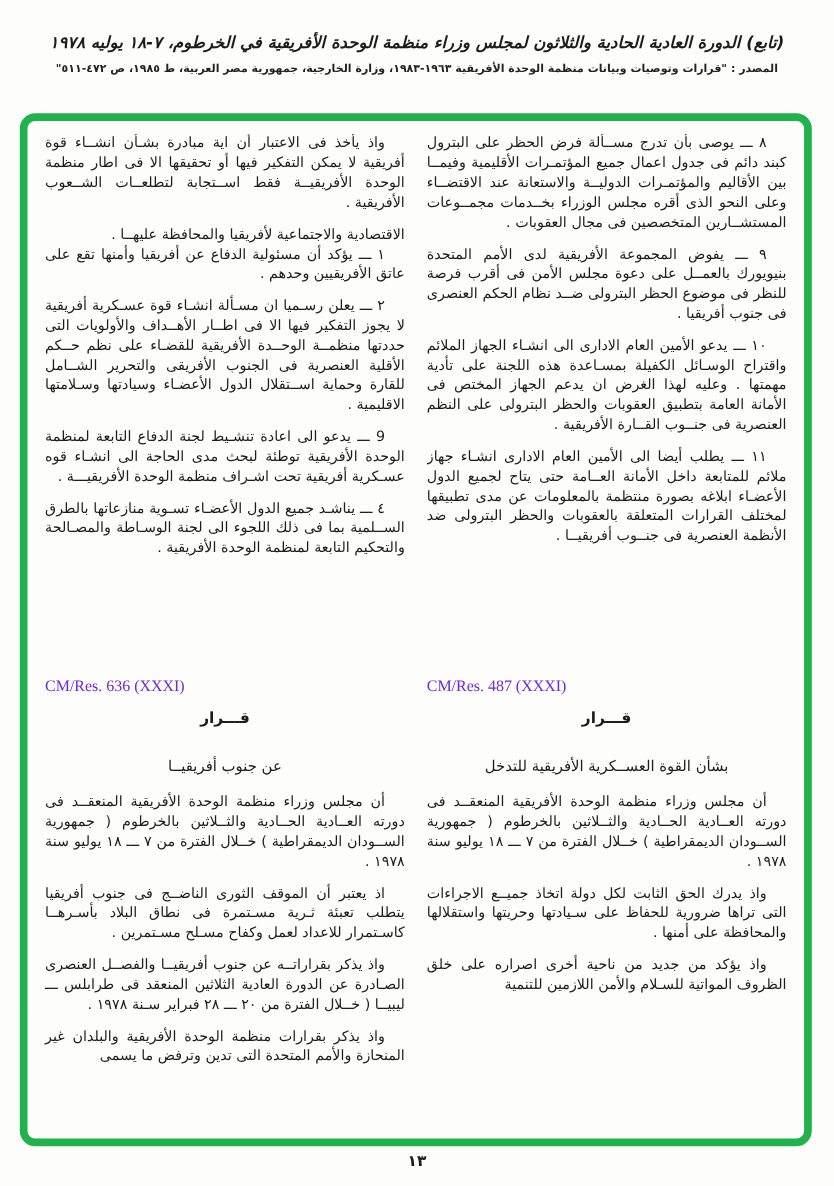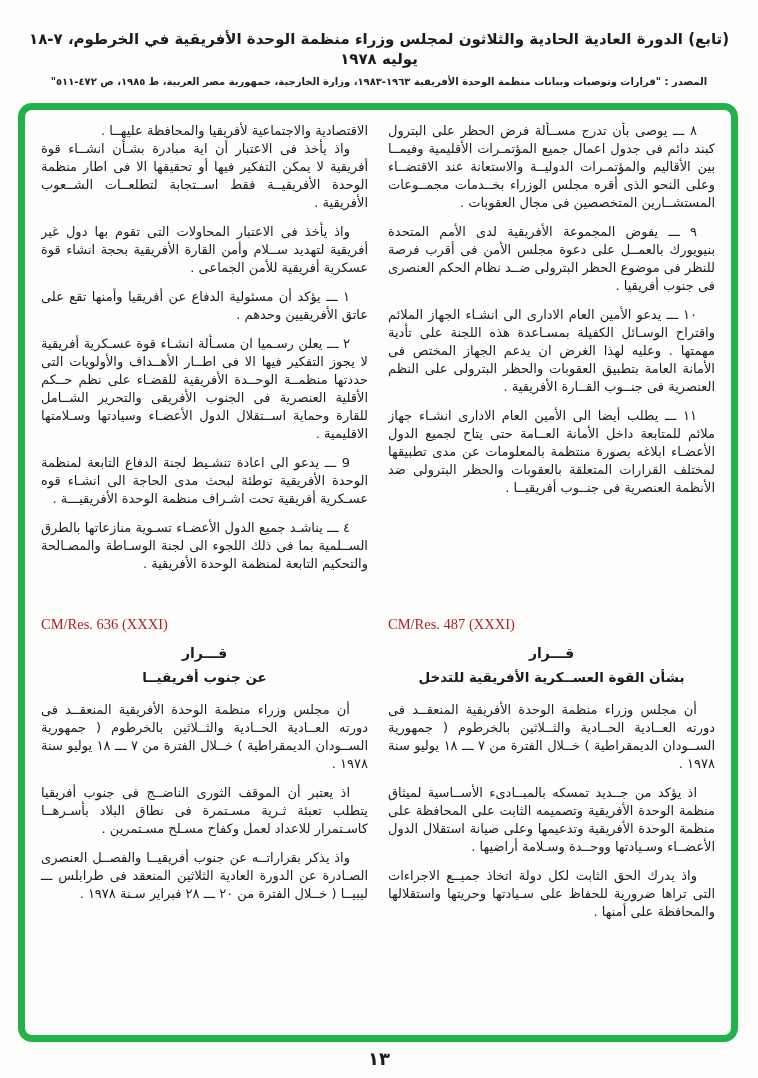--- a/index.html
+++ b/index.html
@@ -18,20 +18,21 @@
     padding-top: 30px;
     text-align: center;
     direction: rtl;
   }
   .header .title {
     font-size: 15px;
     font-weight: bold;
     letter-spacing: 0;
     line-height: 1.3;
     padding: 0 20px;
+    font-style: italic;
   }
   .header .source {
     margin-top: 7px;
     font-size: 10px;
     font-weight: bold;
     color: #222;
   }
   
   .frame {
     position: absolute;
@@ -66,44 +67,44 @@
     text-indent: 18px;
     margin-bottom: 11px;
   }
   .col p.para.noindent { text-indent: 0; }
   .col p.para.tight { margin-bottom: 0; }
   .cmres {
     direction: ltr;
     text-align: left;
     font-family: "Liberation Serif", serif;
     font-size: 14.5px;
-    color: #b91c1c;
+    color: #6d28d9;
     margin: 4px 0 0 0;
   }
   .h-qarar {
     text-align: center;
     font-weight: bold;
     font-size: 14px;
     margin-top: 12px;
   }
   .h-subject {
     text-align: center;
-    font-weight: bold;
+    font-weight: normal;
     font-size: 13.5px;
-    margin-top: 8px;
+    margin-top: 28px;
     margin-bottom: 16px;
   }
   
   .page-number {
     position: absolute;
     left: 0;
     right: 0;
     top: 1048px;
     text-align: center;
-    font-size: 18px;
+    font-size: 14px;
     font-weight: bold;
     direction: rtl;
   }
 </style>
 </head>
 <body>
 
 <div class="header">
   <div class="title">(تابع) الدورة العادية الحادية والثلاثون لمجلس وزراء منظمة الوحدة الأفريقية في الخرطوم، ٧-١٨ يوليه ١٩٧٨</div>
   <div class="source">المصدر : "قرارات وتوصيات وبيانات منظمة الوحدة الأفريقية ١٩٦٣-١٩٨٣، وزارة الخارجية، جمهورية مصر العربية، ط ١٩٨٥، ص ٤٧٢-٥١١"</div>
@@ -116,38 +117,38 @@
       <div class="col-top">
         <p class="para">٨ ـــ يوصى بأن تدرج مســألة فرض الحظر على البترول كبند دائم فى جدول اعمال جميع المؤتمـرات الأقليمية وفيمــا بين الأقاليم والمؤتمـرات الدوليــة والاستعانة عند الاقتضــاء وعلى النحو الذى أقره مجلس الوزراء بخــدمات مجمــوعات المستشــارين المتخصصين فى مجال العقوبات .</p>
         <p class="para">٩ ـــ يفوض المجموعة الأفريقية لدى الأمم المتحدة بنيويورك بالعمــل على دعوة مجلس الأمن فى أقرب فرصة للنظر فى موضوع الحظر البترولى ضــد نظام الحكم العنصرى فى جنوب أفريقيا .</p>
         <p class="para">١٠ ـــ يدعو الأمين العام الادارى الى انشـاء الجهاز الملائم واقتراح الوسـائل الكفيلة بمسـاعدة هذه اللجنة على تأدية مهمتها . وعليه لهذا الغرض ان يدعم الجهاز المختص فى الأمانة العامة بتطبيق العقوبات والحظر البترولى على النظم العنصرية فى جنــوب القــارة الأفريقية .</p>
         <p class="para">١١ ـــ يطلب أيضا الى الأمين العام الادارى انشـاء جهاز ملائم للمتابعة داخل الأمانة العــامة حتى يتاح لجميع الدول الأعضـاء ابلاغه بصورة منتظمة بالمعلومات عن مدى تطبيقها لمختلف القرارات المتعلقة بالعقوبات والحظر البترولى ضد الأنظمة العنصرية فى جنــوب أفريقيــا .</p>
       </div>
       <div class="cmres">CM/Res. 487 (XXXI)</div>
       <div class="h-qarar">قـــرار</div>
       <div class="h-subject">بشأن القوة العســكرية الأفريقية للتدخل</div>
       <p class="para">أن مجلس وزراء منظمة الوحدة الأفريقية المنعقــد فى دورته العــادية الحــادية والثــلاثين بالخرطوم ( جمهورية الســودان الديمقراطية ) خــلال الفترة من ٧ ـــ ١٨ يوليو سنة ١٩٧٨ .</p>
-      <p class="para">اذ يؤكد من جــديد تمسكه بالمبــادىء الأســاسية لميثاق منظمة الوحدة الأفريقية وتصميمه الثابت على المحافظة على منظمة الوحدة الأفريقية وتدعيمها وعلى صيانة استقلال الدول الأعضــاء وسـيادتها ووحــدة وسـلامة أراضيها .</p>
       <p class="para">واذ يدرك الحق الثابت لكل دولة اتخاذ جميــع الاجراءات التى تراها ضرورية للحفاظ على سـيادتها وحريتها واستقلالها والمحافظة على أمنها .</p>
+      <p class="para">واذ يؤكد من جديد من ناحية أخرى اصراره على خلق الظروف المواتية للسـلام والأمن اللازمين للتنمية</p>
     </div>
 
     <div class="col">
       <div class="col-top">
+        <p class="para">واذ يأخذ فى الاعتبار أن اية مبادرة بشـأن انشــاء قوة أفريقية لا يمكن التفكير فيها أو تحقيقها الا فى اطار منظمة الوحدة الأفريقيــة فقط اســتجابة لتطلعــات الشــعوب الأفريقية .</p>
         <p class="para noindent tight">الاقتصادية والاجتماعية لأفريقيا والمحافظة عليهــا .</p>
-        <p class="para">واذ يأخذ فى الاعتبار أن اية مبادرة بشـأن انشــاء قوة أفريقية لا يمكن التفكير فيها أو تحقيقها الا فى اطار منظمة الوحدة الأفريقيــة فقط اســتجابة لتطلعــات الشــعوب الأفريقية .</p>
-        <p class="para">واذ يأخذ فى الاعتبار المحاولات التى تقوم بها دول غير أفريقية لتهديد ســلام وأمن القارة الأفريقية بحجة انشاء قوة عسكرية أفريقية للأمن الجماعى .</p>
         <p class="para">١ ـــ يؤكد أن مسئولية الدفاع عن أفريقيا وأمنها تقع على عاتق الأفريقيين وحدهم .</p>
         <p class="para">٢ ـــ يعلن رسـميا ان مسـألة انشـاء قوة عسـكرية أفريقية لا يجوز التفكير فيها الا فى اطــار الأهــداف والأولويات التى حددتها منظمــة الوحــدة الأفريقية للقضـاء على نظم حــكم الأقلية العنصرية فى الجنوب الأفريقى والتحرير الشــامل للقارة وحماية اســتقلال الدول الأعضـاء وسيادتها وسـلامتها الاقليمية .</p>
         <p class="para">9 ـــ يدعو الى اعادة تنشـيط لجنة الدفاع التابعة لمنظمة الوحدة الأفريقية توطئة لبحث مدى الحاجة الى انشـاء قوه عسـكرية أفريقية تحت اشـراف منظمة الوحدة الأفريقيـــة .</p>
         <p class="para">٤ ـــ يناشـد جميع الدول الأعضـاء تسـوية منازعاتها بالطرق الســلمية بما فى ذلك اللجوء الى لجنة الوسـاطة والمصـالحة والتحكيم التابعة لمنظمة الوحدة الأفريقية .</p>
       </div>
       <div class="cmres">CM/Res. 636 (XXXI)</div>
       <div class="h-qarar">قـــرار</div>
       <div class="h-subject">عن جنوب أفريقيــا</div>
       <p class="para">أن مجلس وزراء منظمة الوحدة الأفريقية المنعقــد فى دورته العــادية الحــادية والثــلاثين بالخرطوم ( جمهورية الســودان الديمقراطية ) خــلال الفترة من ٧ ـــ ١٨ يوليو سنة ١٩٧٨ .</p>
       <p class="para">اذ يعتبر أن الموقف الثورى الناضــج فى جنوب أفريقيا يتطلب تعبئة ثـرية مسـتمرة فى نطاق البلاد بأسـرهــا كاسـتمرار للاعداد لعمل وكفاح مسـلح مسـتمرين .</p>
       <p class="para">واذ يذكر بقراراتــه عن جنوب أفريقيــا والفصــل العنصرى الصـادرة عن الدورة العادية الثلاثين المنعقد فى طرابلس ـــ ليبيــا ( خــلال الفترة من ٢٠ ـــ ٢٨ فبراير سـنة ١٩٧٨ .</p>
+      <p class="para">واذ يذكر بقرارات منظمة الوحدة الأفريقية والبلدان غير المنحازة والأمم المتحدة التى تدين وترفض ما يسمى</p>
     </div>
 
   </div>
 </div>
 
 <div class="page-number">١٣</div>
 
 </body></html>

